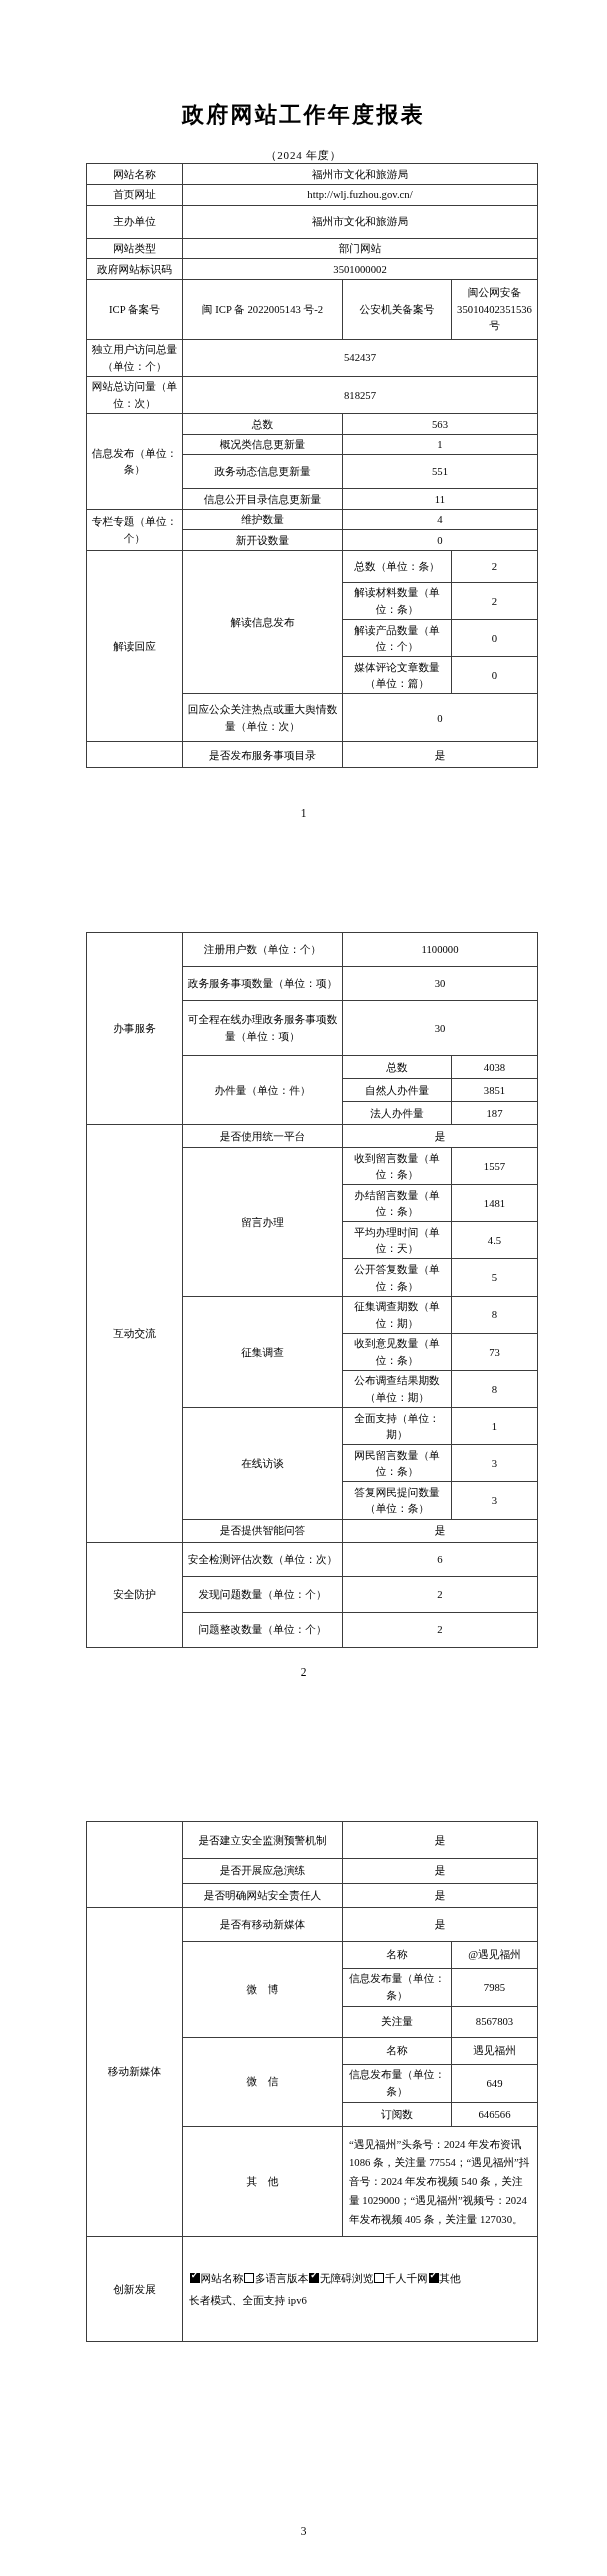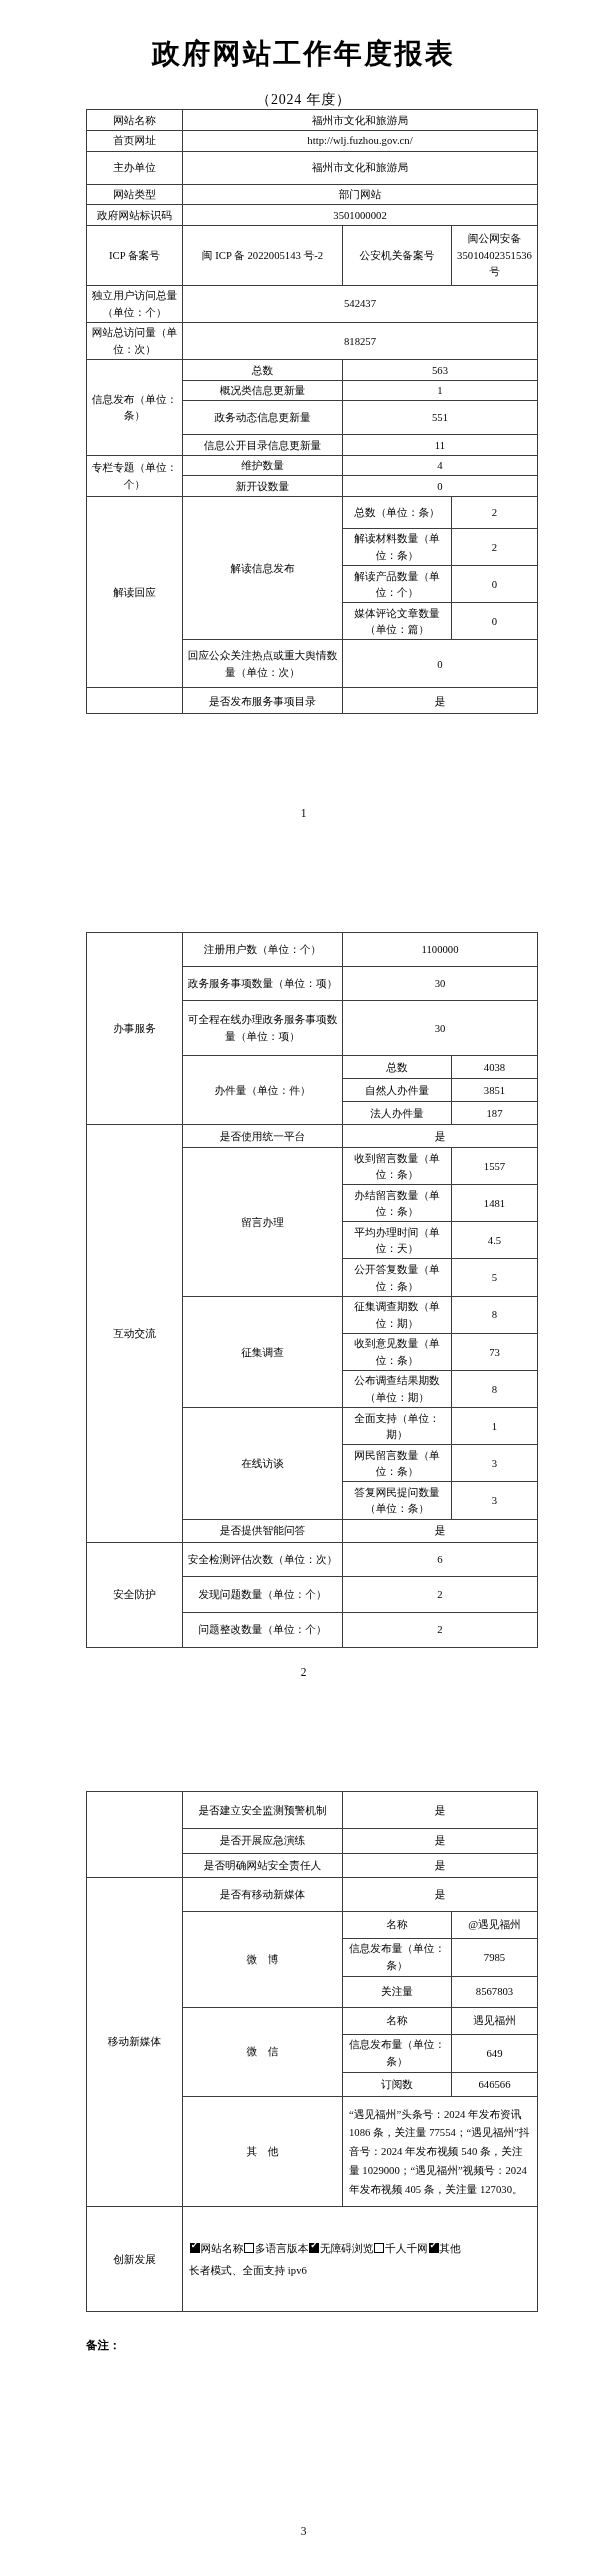--- a/index.html
+++ b/index.html
@@ -5,42 +5,42 @@
   html,body{margin:0;padding:0;background:#ffffff;}
   body{
     width:607px;height:2576px;
     font-family:"Liberation Serif","DejaVu Serif",serif;
     color:#000;
   }
   .page{position:relative;width:607px;height:859px;overflow:hidden;}
   .content{width:452px;margin-left:86px;}
   .doc-title{
     font-family:"Liberation Sans","DejaVu Sans",sans-serif;
-    font-weight:bold;font-size:28px;letter-spacing:2.3px;
-    text-align:center;padding-top:35px;margin:0;
-  }
-  .doc-subtitle{font-size:14px;text-align:center;margin-top:18.4px;letter-spacing:0.8px;}
+    font-weight:bold;font-size:22px;letter-spacing:2.3px;
+    text-align:center;padding-top:100px;margin:0;
+  }
+  .doc-subtitle{font-size:11px;text-align:center;margin-top:18.4px;letter-spacing:0.8px;}
   .report-unit{
     font-family:"Liberation Sans","DejaVu Sans",sans-serif;
     font-weight:bold;font-size:11.5px;margin-top:26px;margin-bottom:3.1px;
   }
   table{border-collapse:collapse;table-layout:fixed;width:452px;border:1.5px solid #3c3c3c;}
   td{
     border:0.8px solid #3c3c3c;font-size:10.7px;line-height:1.55;
     text-align:center;vertical-align:middle;padding:1.5px 4.6px;
     overflow:hidden;
   }
   tr.thick td{border-top-width:1.5px;}
   td.left{text-align:left;padding-left:6px;}
   .pagenum{
     position:absolute;bottom:40px;left:0;width:100%;
     text-align:center;font-size:11.5px;
   }
   .tbl2{margin-top:73px;}
-  .tbl3{margin-top:73px;}
+  .tbl3{margin-top:103px;}
   .notes{
     font-family:"Liberation Sans","DejaVu Sans",sans-serif;
     font-weight:bold;font-size:11.5px;margin-top:26px;
   }
   .cb{
     display:inline-block;width:10px;height:10px;
     border:1.5px solid #000;box-sizing:border-box;
     vertical-align:-1.5px;margin:0 0.8px;position:relative;background:#fff;
   }
   .cb.checked{background:#000;}
@@ -328,17 +328,16 @@
       <tr style="height:105px" class="thick">
         <td>创新发展</td>
         <td colspan="3" class="left innov-cell">
           <span><span class="cb checked"></span><span>网站名称</span></span><span><span class="cb"></span><span>多语言版本</span></span><span><span class="cb checked"></span><span>无障碍浏览</span></span><span><span class="cb"></span><span>千人千网</span></span><span><span class="cb checked"></span><span>其他</span></span>
           <br>
           <span class="u">长者模式、全面支持 ipv6</span>
         </td>
       </tr>
     </tbody>
       </table>
-    <div class="notes">备注：</div>
   </div>
   <div class="pagenum">3</div>
 </div>
 
 
 </body></html>

